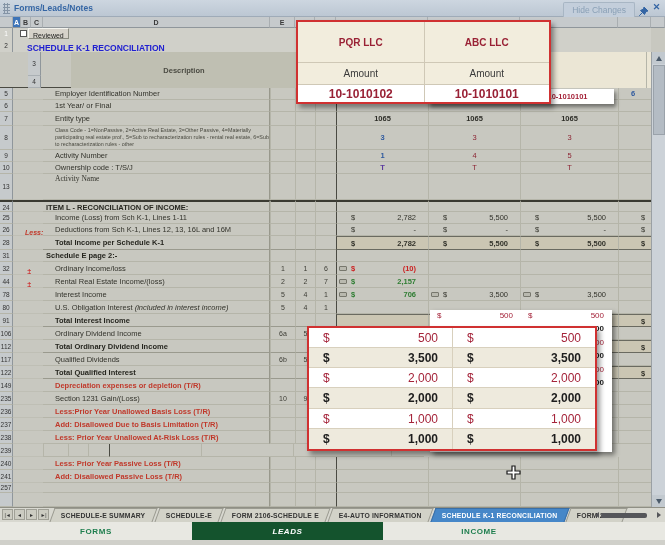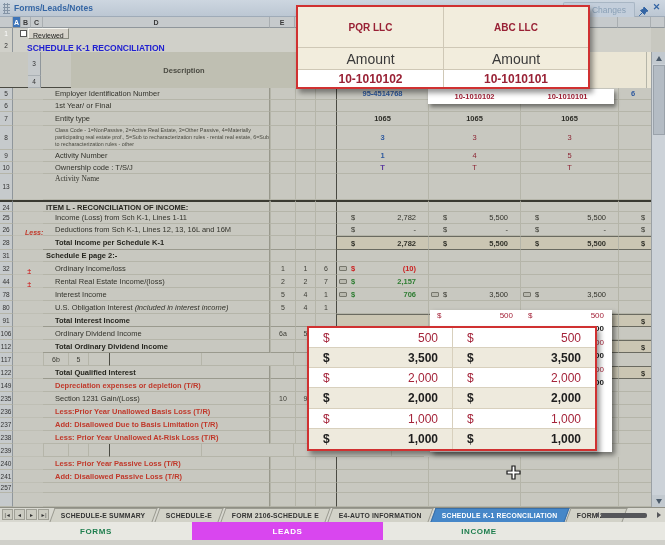--- a/index.html
+++ b/index.html
@@ -103,28 +103,28 @@
   .panel2 { position:absolute; left:430px; top:310px; width:182px; height:142px; background:#fff;
     box-shadow:3px 3px 5px rgba(0,0,0,.45); z-index:5; }
   .p2row { display:flex; height:13.4px; }
   .p2cell { width:50%; position:relative; font-size:8px; }
   .p2cell .dol { position:absolute; left:7px; top:1px; }
   .p2cell .val { position:absolute; right:8px; top:1px; }
   .p2row.chg { color:#a5243a; }
   .p2row.blk { color:#1d1d1d; font-weight:bold; }
 
   .popup { position:absolute; border:2px solid #d03131; background:#f2eddd; box-shadow:3px 4px 5px rgba(0,0,0,.4); z-index:10; }
-  .popup1 { left:296px; top:5px; width:294px; height:84px; }
+  .popup1 { left:296px; top:20px; width:255px; height:84px; }
   .popup1 .cols { display:flex; height:100%; }
   .popup1 .col { width:50%; display:flex; flex-direction:column; }
   .popup1 .col + .col { border-left:1px solid #cfc8b6; }
   .p1name { height:41px; display:flex; align-items:center; justify-content:center;
     font-size:10px; font-weight:bold; color:#992135; border-bottom:1px solid #cfc8b6; }
   .p1amount { height:22px; display:flex; align-items:center; justify-content:center;
-    font-size:14px; color:#3a3a3a; border-bottom:1px solid #cfc8b6; }
+    font-size:10px; color:#3a3a3a; border-bottom:1px solid #cfc8b6; }
   .p1val { flex:1; background:#fff; display:flex; align-items:center; justify-content:center;
     font-size:12px; font-weight:bold; color:#992135; }
   .popup2 { left:307px; top:326px; width:290px; height:125px; }
   .pp2row { display:flex; height:20.16px; border-bottom:1px solid #d8d0bd; }
   .pp2row:last-child { border-bottom:none; }
   .pp2cell { width:50%; position:relative; font-size:12px; }
   .pp2cell + .pp2cell { border-left:1px solid #d8d0bd; }
   .pp2cell .dol { position:absolute; left:14px; top:3px; }
   .pp2cell .val { position:absolute; right:14px; top:3px; }
   .pp2row.chg { background:#fff; color:#a5243a; }
@@ -152,21 +152,21 @@
   .tab.active { background:#4687c8; border-color:#3a6ea5; }
   .tab.active span { color:#fff; }
   .hthumb { position:absolute; right:18px; top:5px; width:46px; height:5px; background:#55565a; border-radius:2px; z-index:3; }
   .hmini { position:absolute; right:66px; top:4px; width:0; height:0; border-top:3px solid transparent; border-bottom:3px solid transparent; border-right:4px solid #55565a; z-index:3; }
   .harrow { position:absolute; right:4px; top:4px; width:0; height:0; border-top:3px solid transparent; border-bottom:3px solid transparent; border-left:4px solid #55565a; z-index:3; }
 
   
   .bottombar { position:absolute; left:0; top:522px; width:665px; height:18px; background:#e8e8e2; display:flex; z-index:2; }
   .bbtn { height:18px; display:flex; align-items:center; justify-content:center;
     font-size:8px; font-weight:bold; letter-spacing:.6px; color:#1e7e4e; }
-  .bbtn.active { background:#d946ef; color:#fff; }
+  .bbtn.active { background:#14532d; color:#fff;font-style:italic; }
   .bstrip { position:absolute; left:0; top:540px; width:665px; height:5px; background:#d0d0ca; z-index:2; }
 </style>
 </head>
 <body>
 
 <div id="app">
 
   <div class="titlebar">
     <span class="drag-dots"></span>
     <span class="win-title">Forms/Leads/Notes</span>
@@ -594,20 +594,23 @@
           <div class="cell ci amt" style="line-height: 13px;"></div>
           <div class="cell cj amt" style="line-height: 13px;"></div>
           <div class="cell ck amt" style="line-height: 13px;">
             <span class="dol bold">$</span>
           </div>
         </div>
         <div class="grow " style="height: 13px; line-height: 13px;">
           <div class="cell rn">117</div>
           <div class="cell ca"></div>
           <div class="cell cbc"></div>
+          <div class="cell cd">
+            <span class="dtext ">Qualified Dividends</span>
+          </div>
           <div class="cell ce">6b</div>
           <div class="cell cf">5</div>
           <div class="cell cg"></div>
           <div class="cell ch amt" style="line-height: 13px;"></div>
           <div class="cell ci amt" style="line-height: 13px;"></div>
           <div class="cell cj amt" style="line-height: 13px;"></div>
           <div class="cell ck amt" style="line-height: 13px;"></div>
         </div>
         <div class="grow total" style="height: 13px; line-height: 13px;">
           <div class="cell rn">122</div>

